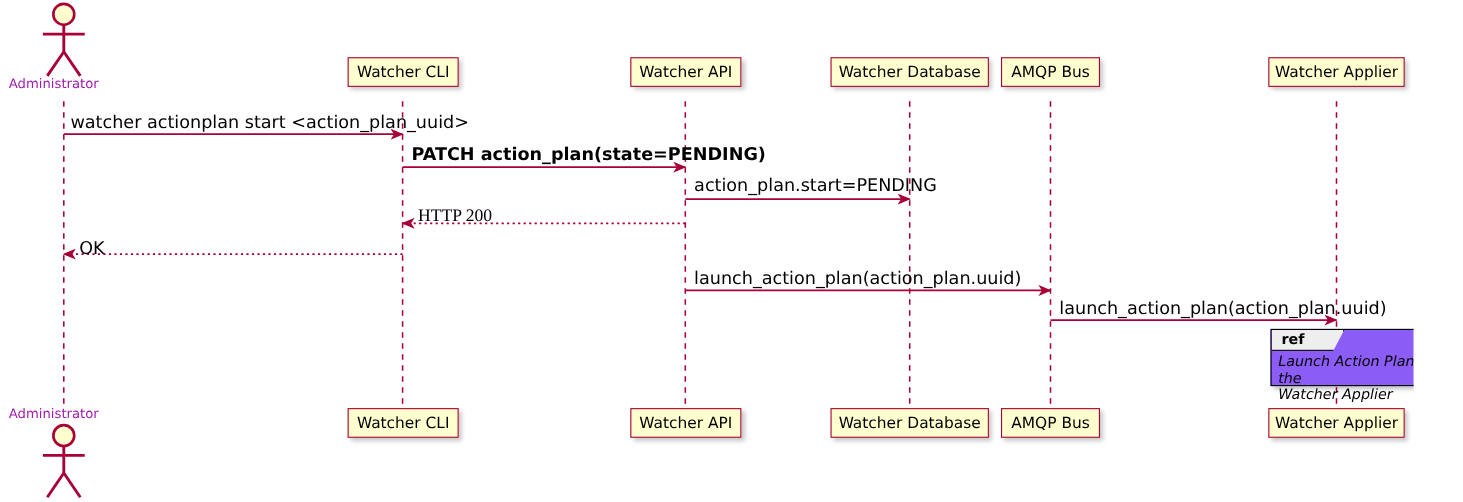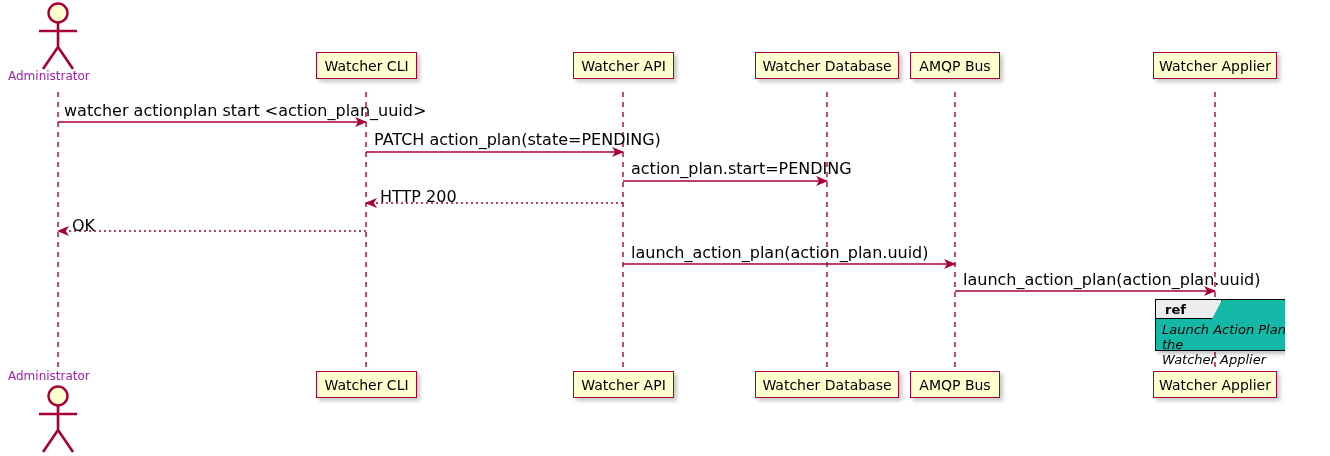--- a/index.html
+++ b/index.html
@@ -54,21 +54,21 @@
     position: absolute;
     font-size: 16px;
     color: #000000;
     white-space: nowrap;
     line-height: 1;
   }
   
   .ref-box {
     position: absolute;
     box-sizing: border-box;
-    background: #14b8a6;
+    background: #8b5cf6;
     border: 1.5px solid #000000;
     box-shadow: 3px 3px 4px rgba(0,0,0,0.25);
   }
   .ref-tab {
     position: absolute;
     left: 0;
     top: 0;
     height: 19px;
     background: #EEEEEE;
     border-right: 1.5px solid #000000;
@@ -155,23 +155,23 @@
       <div class="participant" style="left: 1153px; top: 371px; width: 124px;">Watcher Applier</div>
     </div>
 
   <div id="actor-labels">
       <div class="actor-label" style="left: 8px; top: 70px;">Administrator</div>
       <div class="actor-label" style="left: 8px; top: 370px;">Administrator</div>
     </div>
 
   <div id="message-labels">
       <div class="msg-label" style="left: 64px; top: 103px;">watcher actionplan start &lt;action_plan_uuid&gt;</div>
-      <div class="msg-label" style="left: 374px; top: 132px;">PATCH action_plan(state=PENDING)</div>
+      <div class="msg-label" style="left: 374px; top: 132px; font-weight: bold;">PATCH action_plan(state=PENDING)</div>
       <div class="msg-label" style="left: 631px; top: 161px;">action_plan.start=PENDING</div>
-      <div class="msg-label" style="left: 380px; top: 189px;">HTTP 200</div>
+      <div class="msg-label" style="left: 380px; top: 189px; font-family: Liberation Serif, serif;">HTTP 200</div>
       <div class="msg-label" style="left: 72px; top: 218px;">OK</div>
       <div class="msg-label" style="left: 631px; top: 245px;">launch_action_plan(action_plan.uuid)</div>
       <div class="msg-label" style="left: 963px; top: 272px;">launch_action_plan(action_plan.uuid)</div>
     </div>
 
   <div id="fragments">
       <div class="ref-box" style="left: 1155px; top: 299px; width: 163px; height: 52px;">
         <div class="ref-tab" style="width: 66px; clip-path: polygon(0px 0px, 100% 0px, calc(100% - 10px) 100%, 0px 100%);"></div>
         <div class="ref-tab-label">ref</div>
         <div class="ref-body">Launch Action Plan in the

